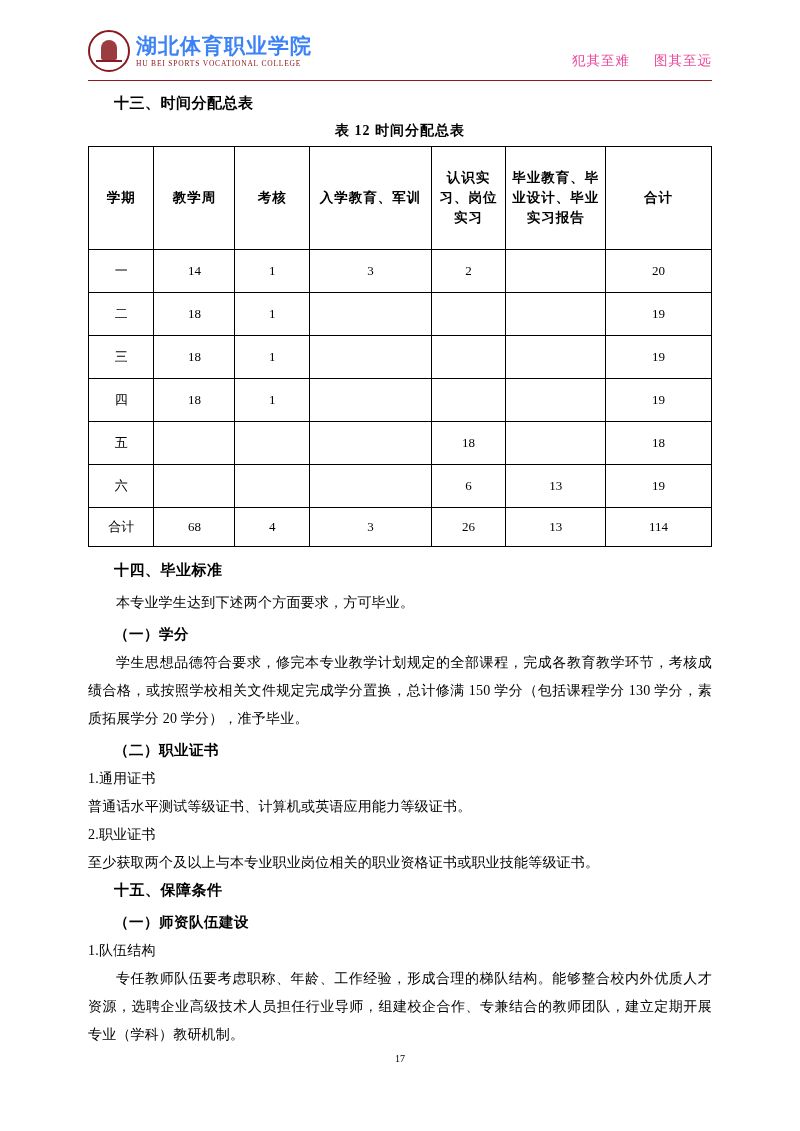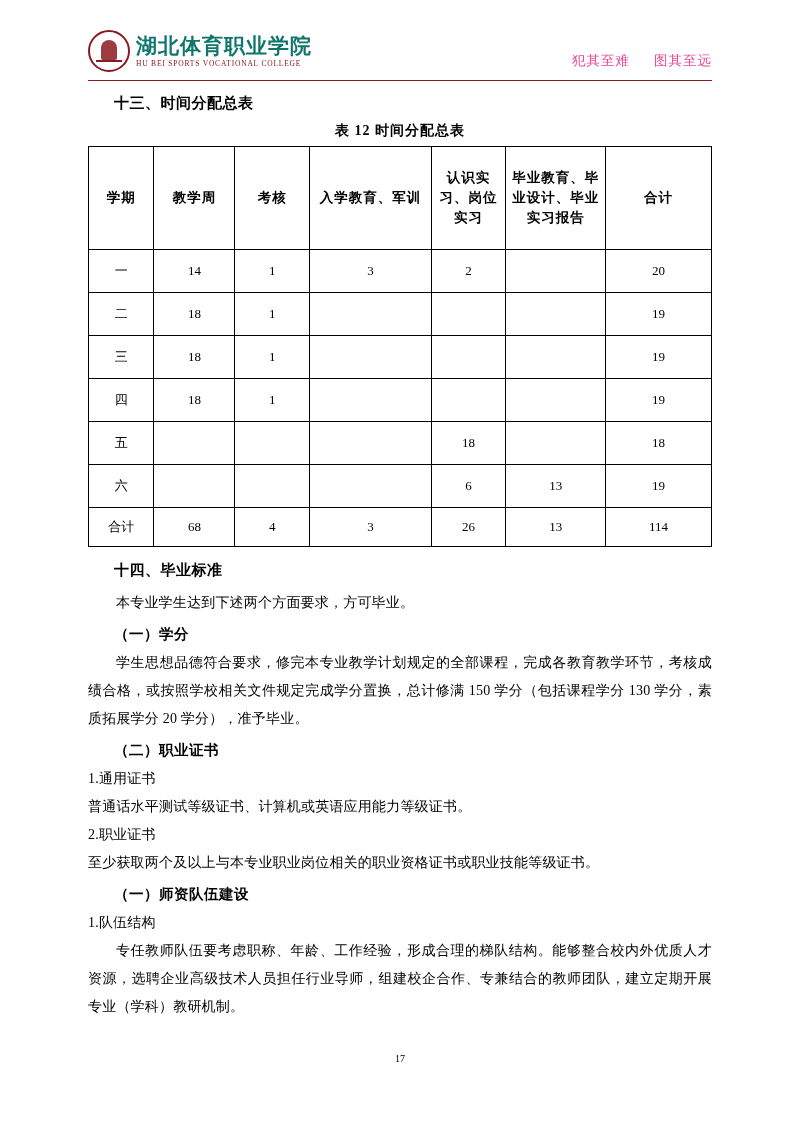--- a/index.html
+++ b/index.html
@@ -71,21 +71,21 @@
   }
   .logo-text {
     display: flex;
     flex-direction: column;
     justify-content: center;
     line-height: 1.05;
   }
   .logo-cn {
     font-family: "Liberation Serif", "DejaVu Serif", serif;
     font-size: 21px;
-    color: #0f766e;
+    color: #3b82f6;
     letter-spacing: 1px;
     font-weight: bold;
   }
   .logo-en {
     font-family: "Liberation Serif", "DejaVu Serif", serif;
     font-size: 7.5px;
     color: #8a1a20;
     letter-spacing: 0.8px;
     margin-top: 3px;
   }
@@ -319,20 +319,21 @@
 
     <h3 class="h-sub">（一）学分</h3>
     <p class="para">学生思想品德符合要求，修完本专业教学计划规定的全部课程，完成各教育教学环节，考核成绩合格，或按照学校相关文件规定完成学分置换，总计修满 150 学分（包括课程学分 130 学分，素质拓展学分 20 学分），准予毕业。</p>
 
     <h3 class="h-sub">（二）职业证书</h3>
     <p class="para-noindent">1.通用证书</p>
     <p class="para-noindent">普通话水平测试等级证书、计算机或英语应用能力等级证书。</p>
     <p class="para-noindent">2.职业证书</p>
     <p class="para-noindent">至少获取两个及以上与本专业职业岗位相关的职业资格证书或职业技能等级证书。</p>
 
+    <h2 class="h-section">十五、保障条件</h2>
     <h3 class="h-sub">（一）师资队伍建设</h3>
     <p class="para-noindent">1.队伍结构</p>
     <p class="para">专任教师队伍要考虑职称、年龄、工作经验，形成合理的梯队结构。能够整合校内外优质人才资源，选聘企业高级技术人员担任行业导师，组建校企合作、专兼结合的教师团队，建立定期开展专业（学科）教研机制。</p>
 
   </div>
 
   <div class="pagenum">17</div>
 </div>
 
 </body></html>

